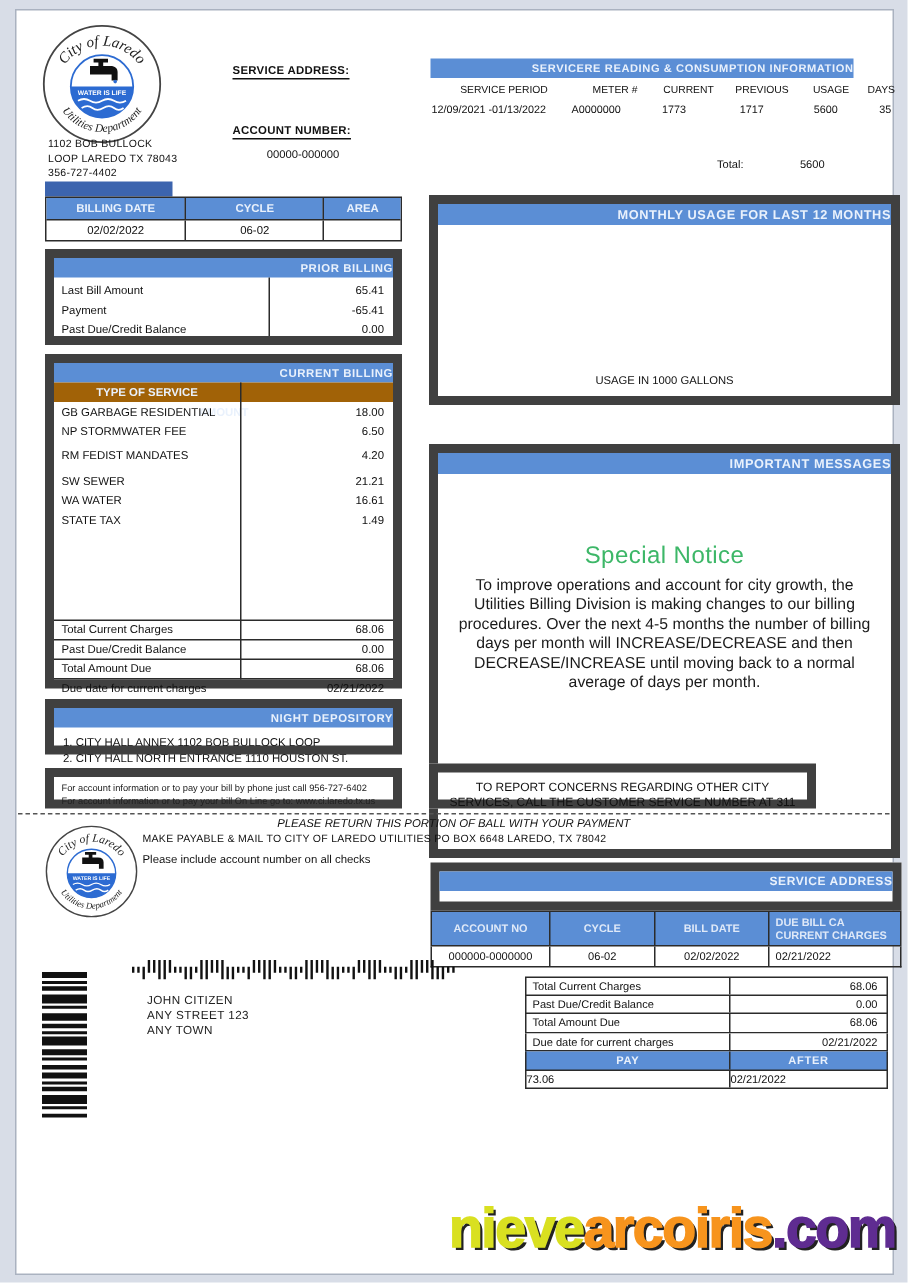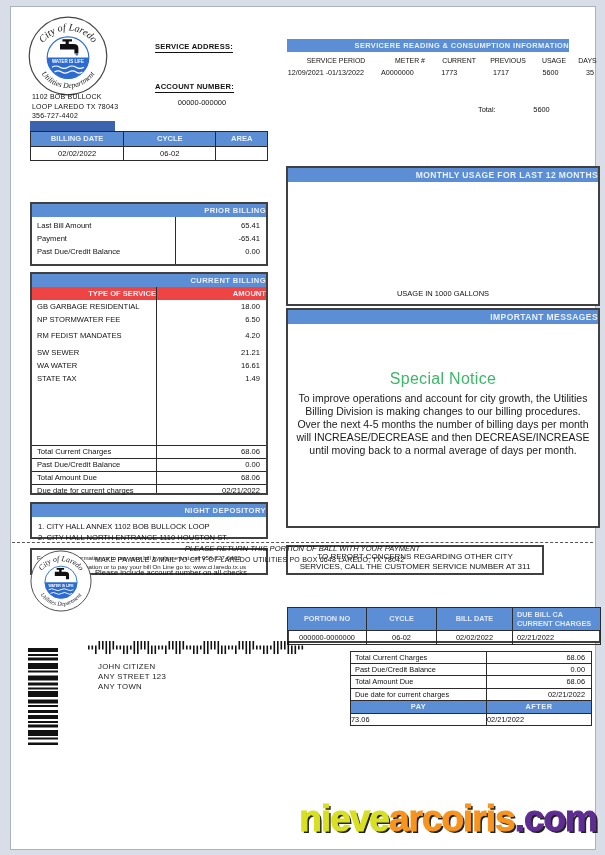--- a/index.html
+++ b/index.html
@@ -2,40 +2,40 @@
 <html><head>
 <meta charset="utf-8">
 <style>
   * { box-sizing: border-box; margin: 0; padding: 0; }
   html,body { width:605px; height:855px; }
   body { font-family:"Liberation Sans", sans-serif; color:#111; }
   .page { position:relative; width:605px; height:855px; background:#d8dde7; overflow:hidden; }
   .sheet { position:absolute; left:10px; top:6px; width:586px; height:844px; background:#fff; border:1px solid #aab2c0; }
   .abs { position:absolute; }
   .bar { background:#5b8ed5; color:#e9f1fc; font-weight:bold; text-align:right; letter-spacing:.4px; }
-  .box { border:2px solid #404040; background:#fff; position:absolute;margin-top:36px; }
+  .box { border:6px solid #404040; background:#fff; position:absolute; }
   .vline { position:absolute; width:1px; background:#2b2b2b; bottom:0; }
   .underl { font-weight:bold; font-size:7.6px; border-bottom:1px solid #111; padding-bottom:1px; letter-spacing:.2px; }
   .addr { font-size:7px; line-height:9.5px; letter-spacing:.2px; }
 
   .mi-row { display:flex; font-size:6.9px; height:12px; line-height:12px; }
   .mi-row span { display:block; text-align:center; }
   .mi-vals { font-size:7.2px;gap:13px; }
 
   .bi-table { position:absolute; left:30px; top:131px; width:238px; border:1px solid #2b2b2b; }
   .bi-row { display:flex; height:14px; line-height:14px; font-size:7.6px; text-align:center; }
   .bi-row > div + div { border-left:1px solid #2b2b2b; }
   .bi-row + .bi-row { border-top:1px solid #2b2b2b; }
   .bi-head > div { background:#5b8ed5; color:#e9f1fc; font-weight:bold; }
 
   .row-line { position:absolute; left:0; right:0; height:13px; font-size:7.6px; line-height:13px; }
   .row-line .lbl { position:absolute; left:5px; }
   .row-line .amt { position:absolute; right:6px; }
 
-  .sub-head { position:absolute; left:0; right:0; top:13px; height:13px; display:flex; background:#ef4444; color:#e9f1fc; font-weight:bold; font-size:7.6px; line-height:13px; text-align:right; }
+  .sub-head { position:absolute; left:0; right:0; top:13px; height:13px; display:flex; background:#a16207; color:#e9f1fc; font-weight:bold; font-size:7.6px; line-height:13px; text-align:center;flex-direction:column; }
   .tot-row { position:relative; height:13px; font-size:7.6px; line-height:12px; border-top:1px solid #2b2b2b; }
   .tot-row .lbl { position:absolute; left:5px; }
   .tot-row .amt { position:absolute; right:6px; }
 
   .nd-line { font-size:7.6px; line-height:11px; padding-left:6px; }
 
   .at-head { display:flex; border:1px solid #2b2b2b; }
   .at-head > div { background:#5b8ed5; color:#dfe9f8; font-weight:bold; font-size:7.3px; height:22px; line-height:22px; text-align:center; }
   .at-head > div + div { border-left:1px solid #2b2b2b; }
   .at-head .two-line { line-height:9px; text-align:left; padding:2px 0 0 4px; }
@@ -215,21 +215,21 @@
   <div class="box" style="left:30px;top:512px;width:238px;height:27px;padding:4px 0 0 5px">
     <div class="tiny">For account information or to pay your bill by phone just call 956-727-6402</div>
     <div class="tiny">For account information or to pay your bill On Line go to: www.ci.laredo.tx.us</div>
   </div>
 
   <div class="box" style="left:286px;top:130px;width:314px;height:140px">
     <div class="bar" style="height:14px;line-height:14px;font-size:8.5px">MONTHLY USAGE FOR LAST 12 MONTHS</div>
     <div class="abs" style="left:0;right:0;bottom:6px;text-align:center;font-size:7.5px">USAGE IN 1000 GALLONS</div>
   </div>
 
-  <div class="box" style="left:286px;top:272px;width:314px;height:220px">
+  <div class="box" style="left:286px;top:296px;width:314px;height:276px">
     <div class="bar" style="height:14px;line-height:14px;font-size:8.5px">IMPORTANT MESSAGES</div>
     <div class="notice-title">Special Notice</div>
     <div class="notice-body">To improve operations and account for city growth, the Utilities Billing Division is making changes to our billing procedures. Over the next 4-5 months the number of billing days per month will INCREASE/DECREASE and then DECREASE/INCREASE until moving back to a normal average of days per month.</div>
   </div>
 
   <div class="box" style="left:286px;top:509px;width:258px;height:30px;padding:5px 7px 0;text-align:center;font-size:8px;line-height:10px">TO REPORT CONCERNS REGARDING OTHER CITY SERVICES, CALL THE CUSTOMER SERVICE NUMBER AT 311</div>
 
   <div class="abs" style="left:12px;top:542px;width:581px;border-top:1px dashed #555"></div>
   <div class="abs" style="left:0;top:544px;width:605px;text-align:center;font-style:italic;font-size:7.6px">PLEASE RETURN THIS PORTION OF BALL WITH YOUR PAYMENT</div>
 
@@ -255,21 +255,21 @@
       <path d="M33,70 q5,-3 9,0 t9,0 t9,0 t8,0" stroke="#fff" stroke-width="1.5" fill="none"></path>
     </svg>
   </div>
 
   <div class="box" style="left:287px;top:575px;width:314px;height:32px">
     <div class="bar" style="height:13px;line-height:13px;font-size:8px">SERVICE ADDRESS</div>
   </div>
 
   <div class="abs" style="left:287px;top:607px;width:314px">
     <div class="at-head">
-      <div style="width:78px">PORTION NO</div>
+      <div style="width:78px">ACCOUNT NO</div>
       <div style="width:70px">CYCLE</div>
       <div style="width:76px">BILL DATE</div>
       <div style="width:88px" class="two-line">
         <span style="display:block">DUE BILL CA</span>
         <span style="display:block">CURRENT CHARGES</span>
       </div>
     </div>
     <div class="at-vals">
       <div style="width:78px">000000-0000000</div>
       <div style="width:70px">06-02</div>

